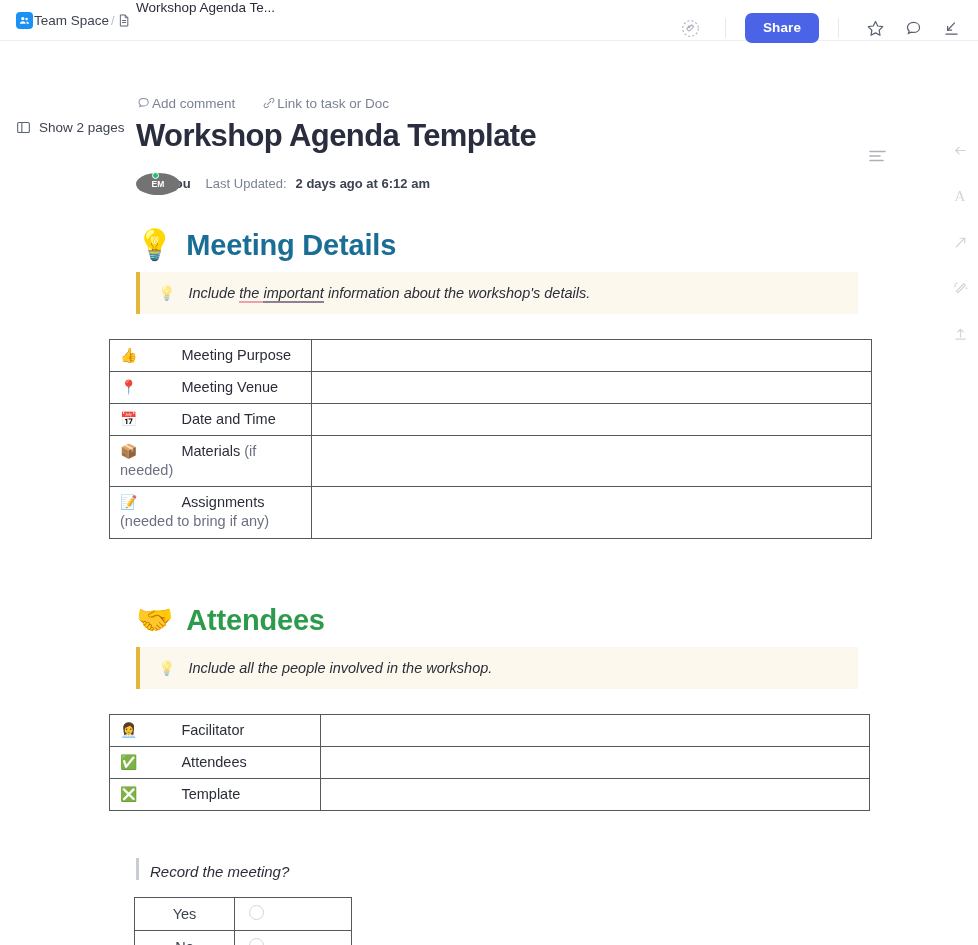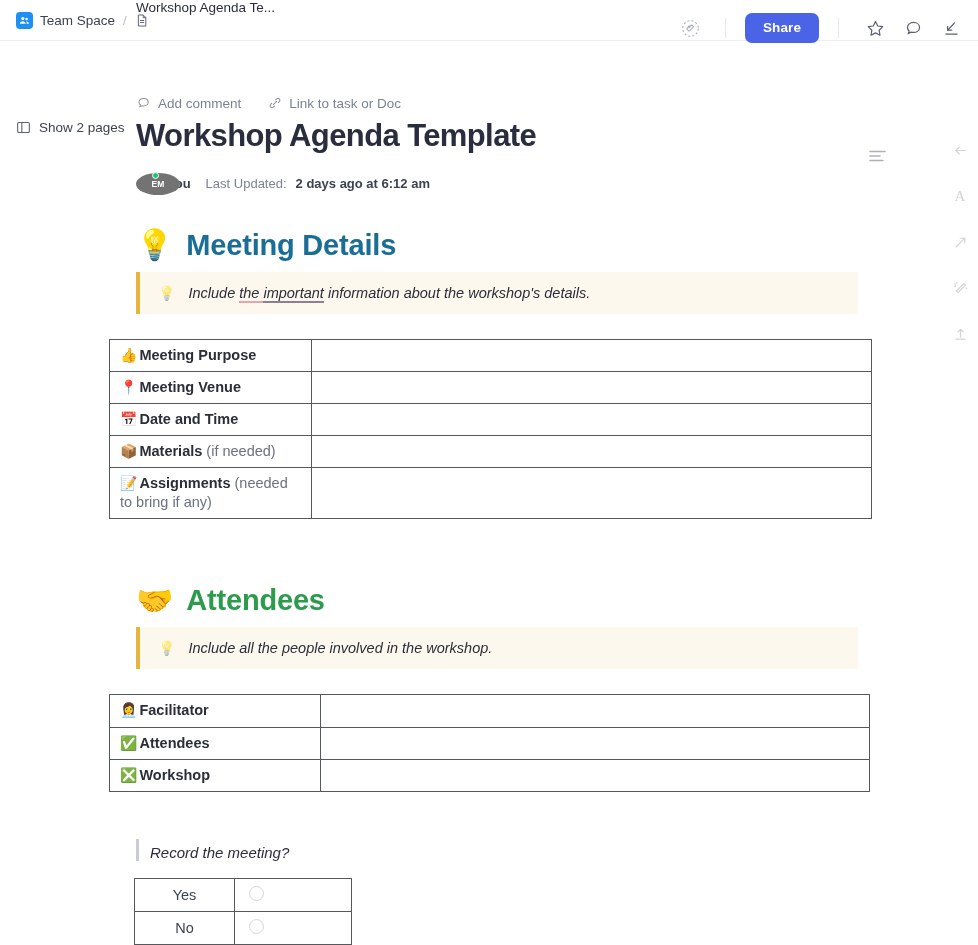--- a/index.html
+++ b/index.html
@@ -14,21 +14,21 @@
   
   .topbar {
     position: absolute; top: 0; left: 0;
     width: 978px; height: 41px;
     background: #ffffff;
     border-bottom: 1px solid #eceef1;
     display: flex; align-items: center;
   }
   .breadcrumb {
     display: flex; align-items: center;
-    margin-left: 16px; gap: 7px;
+    margin-left: 16px; gap: 1px;
     font-size: 13.5px; color: #2b2e3a;
   }
   .bc-space-icon {
     width: 17px; height: 17px; border-radius: 4px;
     background: #1b90f5; display: flex;
     align-items: center; justify-content: center;
     flex: 0 0 auto;
   }
   .bc-space-icon svg { display:block; }
   .bc-sep { color: #b7bcc7; font-size: 13px; margin: 0 1px; }
@@ -77,21 +77,21 @@
   
   .doc {
     position: absolute; left: 136px; top: 0;
     width: 740px;
   }
   .doc-actions {
     display: flex; align-items: center; gap: 26px;
     margin-top: 93px; height: 20px;
   }
   .doc-action {
-    display: flex; align-items: flex-start; gap: 7px;
+    display: flex; align-items: flex-start; gap: 1px;
     font-size: 13.5px; color: #7c8294; cursor: pointer;
   }
   .doc-action .ic { display:flex; align-items:center; justify-content:center; width:15px; height:15px; }
 
   .doc-title {
     font-size: 31px; font-weight: 700; color: #292d3e;
     letter-spacing: -0.6px; margin-top: 5px; line-height: 1.15;
   }
 
   .align-icon {
@@ -160,21 +160,21 @@
     line-height: 1.32;
   }
   .t1 { margin-top: 25px; margin-left: -27px; width: 762px; }
   .t1 td.k { width: 202px; height: 29px; }
   .t1 td.v { width: 560px; }
   .t2 { margin-top: 25px; margin-left: -27px; width: 760px; }
   .t2 td.k { width: 211px; height: 29px; }
   .t2 td.v { width: 549px; }
   .cell-emoji { font-size: 14px; margin-right: 2px; }
   .muted { color: #6b7180; font-weight: 400; }
-  .bold { font-weight: 700; }
+  .bold { font-weight: 400; margin-left: 42px; }
 
   
   .record-q {
     margin-top: 47px; margin-left: 0px;
     display: flex; align-items: flex-end; gap: 11px;
   }
   .record-bar { width: 3px; height: 22px; background: #c8ccd4; }
   .record-text { font-size: 15px; font-style: italic; color: #2b2e3a; }
 
   table.yn {
@@ -385,21 +385,21 @@
       <tbody>
         <tr>
           <td class="k"><span class="cell-emoji">👩‍💼</span><span class="bold">Facilitator</span></td>
           <td class="v"></td>
         </tr>
         <tr>
           <td class="k"><span class="cell-emoji">✅</span><span class="bold">Attendees</span></td>
           <td class="v"></td>
         </tr>
         <tr>
-          <td class="k"><span class="cell-emoji">❎</span><span class="bold">Workshop</span></td>
+          <td class="k"><span class="cell-emoji">❎</span><span class="bold">Template</span></td>
           <td class="v"></td>
         </tr>
       </tbody>
     </table>
   </div>
 
   <div class="record-q">
     <span class="record-bar"></span>
     <span class="record-text">Record the meeting?</span>
   </div>

